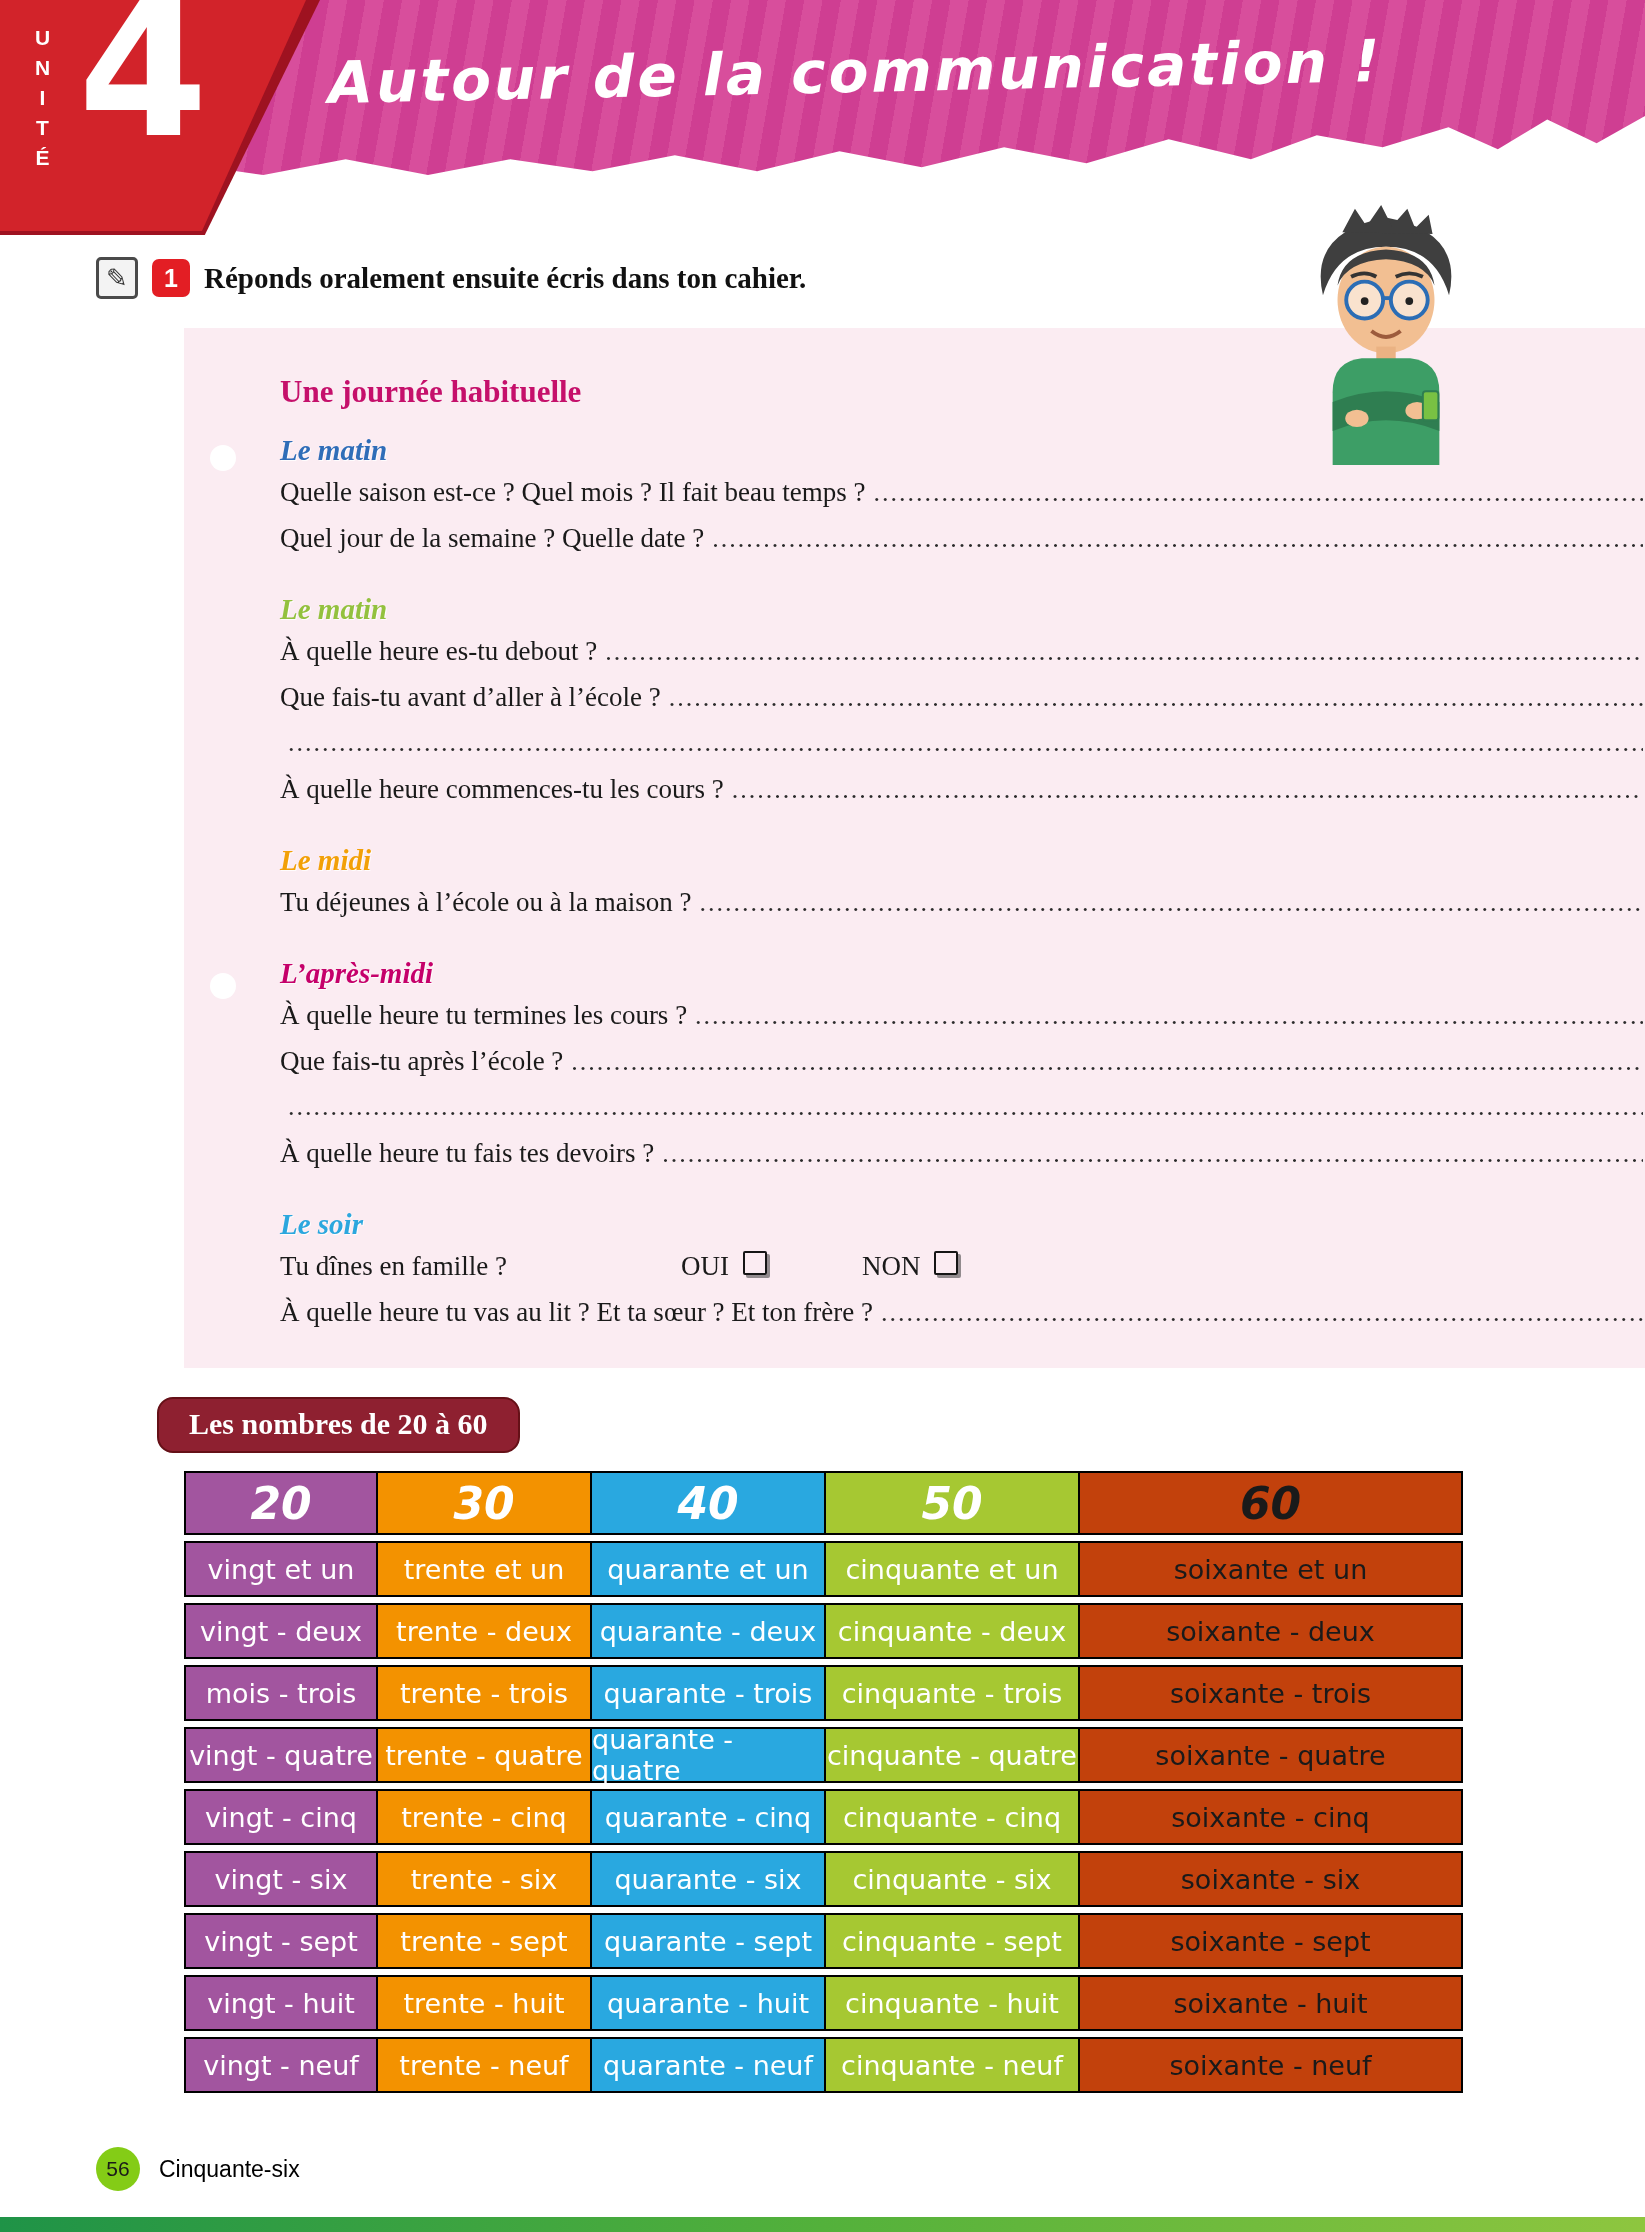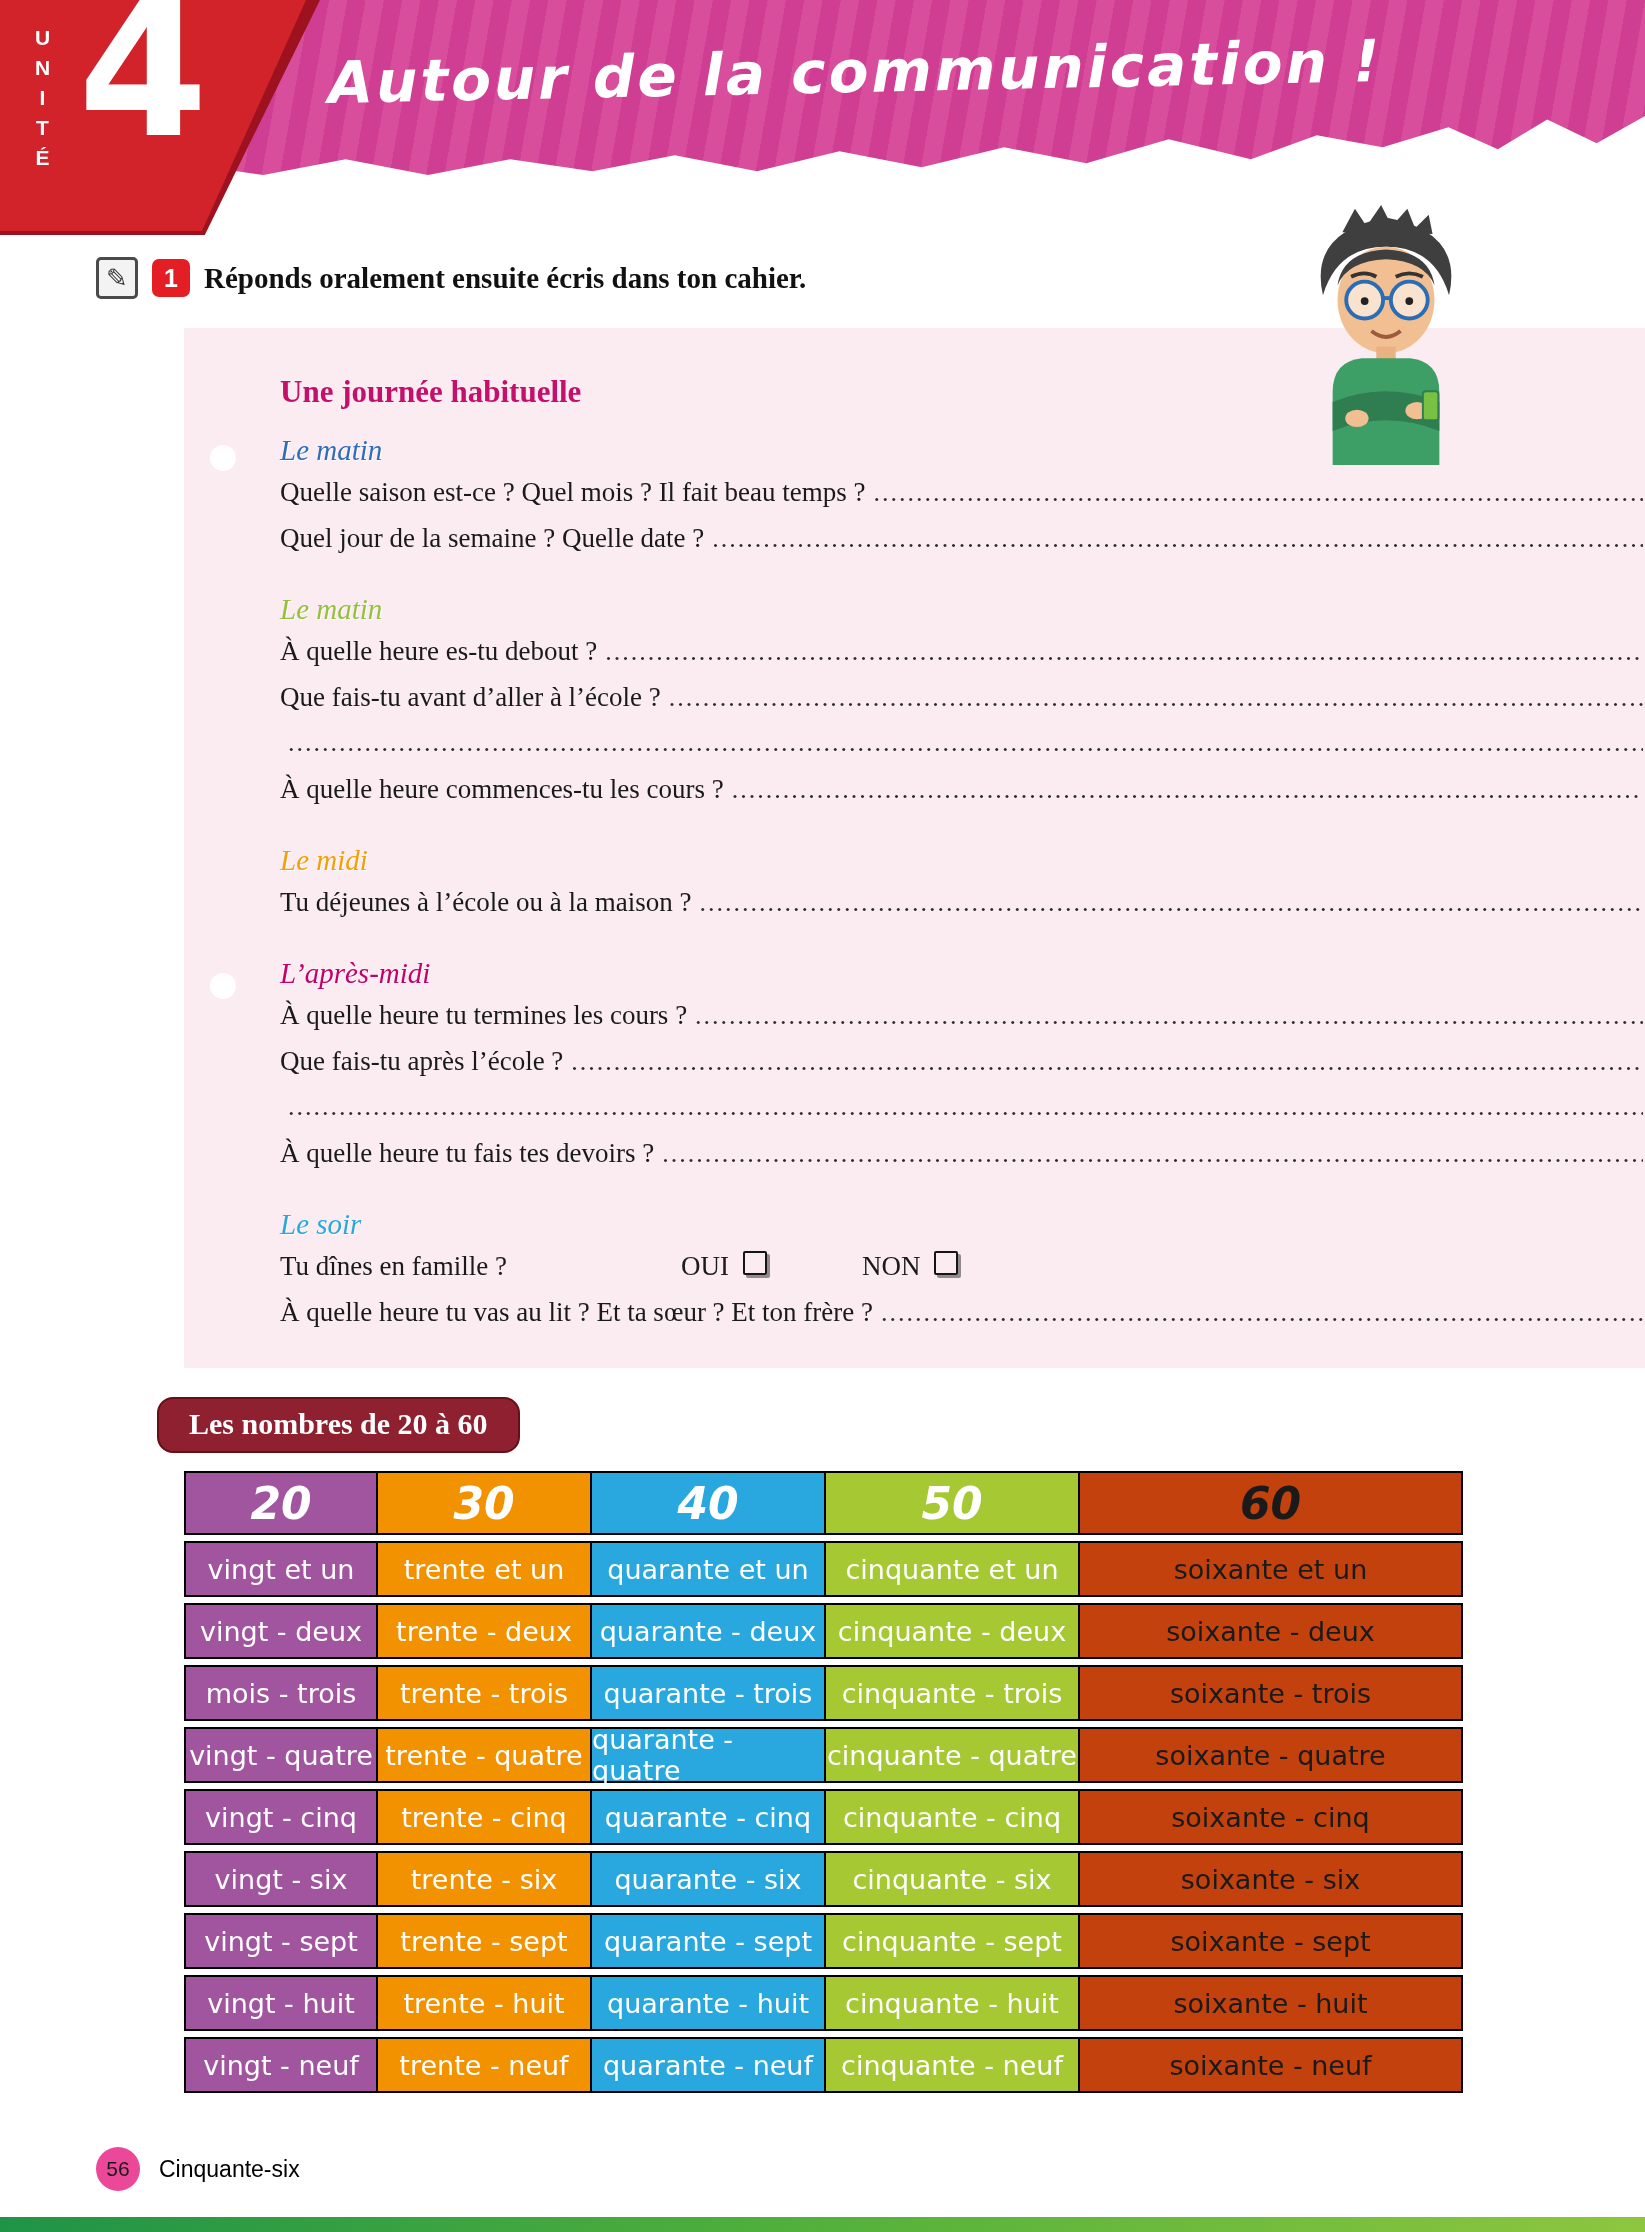--- a/index.html
+++ b/index.html
@@ -34,21 +34,21 @@
     display:flex;align-items:center;justify-content:center;}
   .ex-instruction{font-size:29px;font-weight:bold;color:#111;}
 
   
   .boy{position:absolute;left:1289px;top:202px;z-index:5;}
 
   
   .qa-panel{position:absolute;left:184px;top:328px;width:1517px;height:1040px;background:#fbecf2;
     box-sizing:border-box;padding:46px 58px 30px 96px;z-index:2;}
   .qa-title{font-size:31px;font-weight:bold;color:#c5106b;margin:0 0 14px 0;}
-  .qa-heading{font-size:29px;font-weight:normal;font-style:italic;margin:24px 0 10px 0;
+  .qa-heading{font-size:29px;font-weight:bold;font-style:italic;margin:24px 0 10px 0;
     text-shadow:1px 1px 0 rgba(255,255,255,.85);}
   .h-blue{color:#2f6db8}.h-green{color:#93c13e}.h-orange{color:#f2a007}
   .h-magenta{color:#c5006a}.h-cyan{color:#2ba7de}
   .qa-line{display:flex;align-items:baseline;height:46px;font-size:27px;white-space:nowrap;overflow:hidden;}
   .qa-line .q{white-space:nowrap;}
   .leader{flex:1 1 auto;min-width:0;overflow:hidden;white-space:nowrap;color:#2b2b2b;
     letter-spacing:2px;margin-left:8px;font-size:26px;}
   .bullet-dot{position:absolute;left:26px;width:26px;height:26px;border-radius:50%;background:#ffffff;}
   .dine-row{display:flex;align-items:flex-start;height:46px;font-size:27px;}
   .choice-label{font-size:27px;}
@@ -67,21 +67,21 @@
   .t-cell{border-top:2px solid #000;border-bottom:2px solid #000;border-right:2px solid #000;
     display:flex;align-items:center;justify-content:center;height:56px;box-sizing:border-box;
     font-family:"DejaVu Sans",sans-serif;font-size:27px;color:#ffffff;}
   .t-cell:first-child{border-left:2px solid #000;}
   .t-head .t-cell{height:64px;font-size:44px;font-weight:bold;font-style:italic;}
   .c0{background:#a2559f}.c1{background:#f39200}.c2{background:#29a8e0}
   .c3{background:#a6c832}.c4{background:#c2410c;color:#1a1a1a;}
 
   
   .page-number-badge{position:absolute;left:96px;top:2147px;width:44px;height:44px;border-radius:50%;
-    background:#ec4899;display:flex;align-items:center;justify-content:center;
+    background:#84cc16;display:flex;align-items:center;justify-content:center;
     font-family:"Liberation Sans",sans-serif;font-size:21px;color:#1a1a1a;z-index:2;}
   .page-word{position:absolute;left:159px;top:2147px;height:44px;display:flex;align-items:center;
     font-family:"Liberation Sans",sans-serif;font-size:23px;color:#000000;z-index:2;}
   .bottom-bar{position:absolute;left:0;bottom:0;width:1646px;height:16px;
     background:linear-gradient(90deg,#1f9347,#53b13b,#8ec63f);}
 </style>
 </head>
 <body>
 
 <div class="page">

